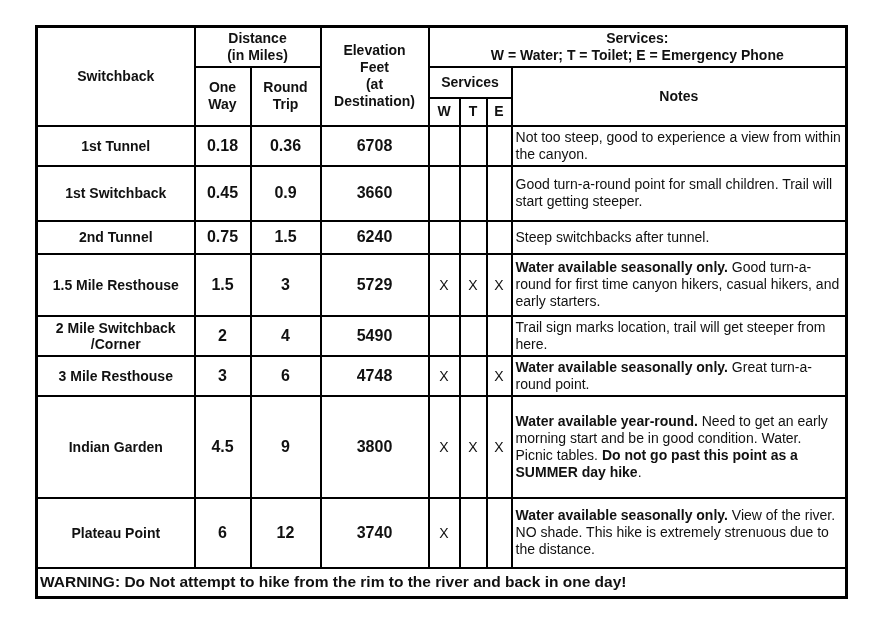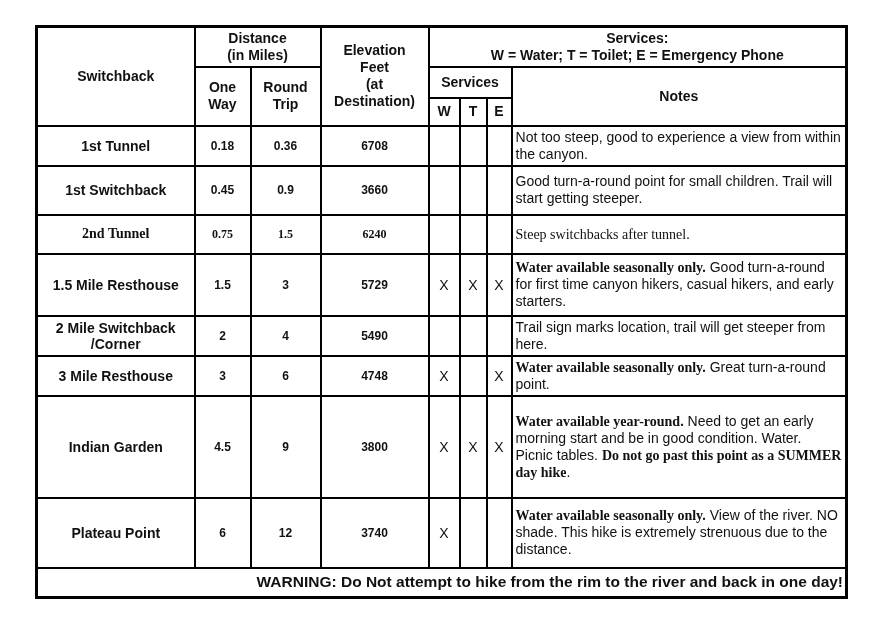--- a/index.html
+++ b/index.html
@@ -38,49 +38,49 @@
   td.dest {
     font-weight: bold;
     font-size: 14px;
     line-height: 16px;
     text-align: center;
     padding: 1px 14px;
     white-space: pre-line;
   }
   td.num {
     font-weight: bold;
-    font-size: 12px;
+    font-size: 16px;
     text-align: center;
     padding: 1px 2px;
   }
   td.svc {
     font-size: 14px;
     text-align: center;
     padding: 0;
   }
   td.note {
     font-size: 14px;
     line-height: 17px;
     text-align: left;
     padding: 2px 3px;
   }
-  td.note b { font-weight: bold; font-family: Liberation Serif, serif; }
+  td.note b { font-weight: bold; }
   tfoot td.warning {
     font-weight: bold;
     font-size: 15.5px;
-    text-align: right;
+    text-align: left;
     padding: 2px;
   }
   
   thead tr:nth-child(1) { height: 40px; }
   thead tr:nth-child(2) { height: 31px; padding-left: 10px; }
   thead tr:nth-child(3) { height: 28px; }
   tbody tr:nth-child(1) { height: 39px; }
-  tbody tr:nth-child(2) { height: 49px; margin-top: 19px; }
-  tbody tr:nth-child(3) { height: 39px; font-family: Liberation Serif, serif; }
+  tbody tr:nth-child(2) { height: 55px; margin-top: 19px; }
+  tbody tr:nth-child(3) { height: 33px; }
   tbody tr:nth-child(4) { height: 62px; }
   tbody tr:nth-child(5) { height: 40px; }
   tbody tr:nth-child(6) { height: 33px; }
   tbody tr:nth-child(7) { height: 102px; }
   tbody tr:nth-child(8) { height: 70px; }
   tfoot tr { height: 30px; }
 </style>
 </head>
 <body>
 

